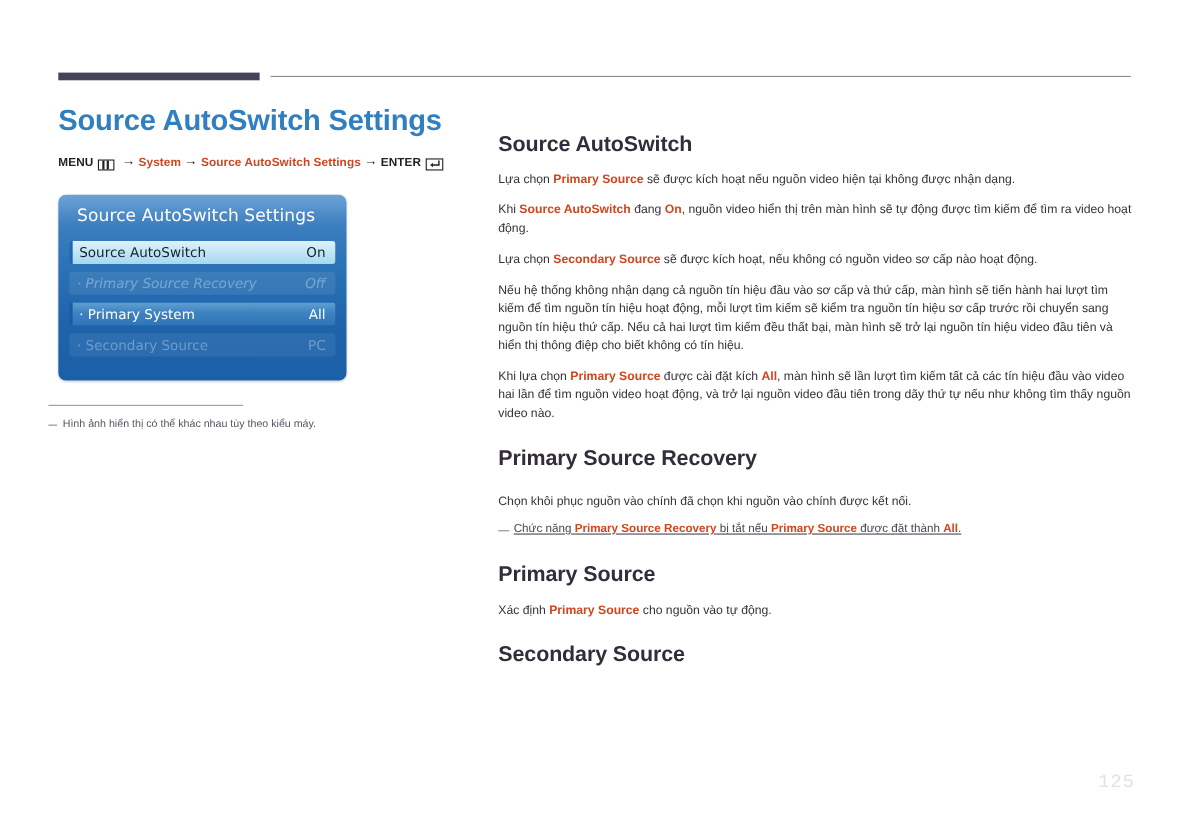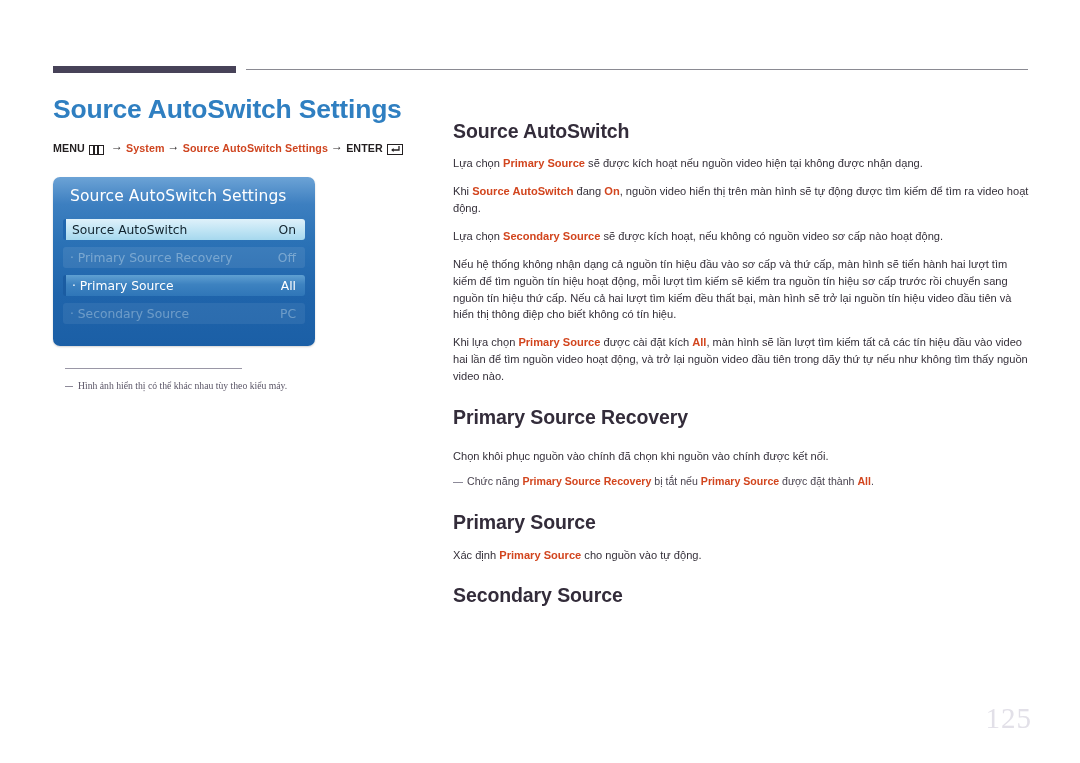--- a/index.html
+++ b/index.html
@@ -154,41 +154,41 @@
     top: 42px;
     background: linear-gradient(180deg,#dff1fa 0%, #bfe4f4 55%, #a6d8ee 100%);
     color: #11232e;
     border-left: 3px solid #1f66ae;
     padding-left: 6px;
   }
   .osd-row.r2 {
     top: 70px;
     background: rgba(255,255,255,0.085);
     color: rgba(210,228,240,0.42);
+    font-style: italic;
   }
   .osd-row.r3 {
     top: 98px;
     background: linear-gradient(180deg,#5fa0d2 0%, #3d82c0 45%, #2f76b8 100%);
     color: #ffffff;
     border-left: 3px solid #1a5ca2;
     padding-left: 6px;
   }
   .osd-row.r4 {
     top: 126px;
     background: rgba(255,255,255,0.07);
     color: rgba(205,224,238,0.40);
   }
 
   
   #left-note {
     position: absolute;
-    left: 65px;
+    left: 44px;
     top: 368px;
     width: 330px;
-    font-family: Liberation Serif, serif;
   }
   #left-note .note-rule {
     width: 177px;
     height: 1px;
     background: #9a97a6;
     margin-bottom: 10px;
   }
   #left-note .note-line {
     font-size: 9.7px;
     color: #5a5566;
@@ -230,39 +230,40 @@
     line-height: 1.1;
   }
   h2.sec.first { margin-top: 25px; }
   .note-p {
     font-size: 10.6px;
     line-height: 1.5;
     color: #4a4450;
     display: flex;
     align-items: flex-start;
     margin: 0 0 8px 0;
+    text-decoration: underline;
   }
   .note-p .dash2 {
     display: inline-block;
     width: 10px;
     height: 1px;
     background: #8d8a99;
     margin: 8px 4px 0 0;
     flex: 0 0 auto;
   }
 
   
   #page-number {
     position: absolute;
     right: 48px;
     top: 702px;
-    font-size: 29px;
+    font-size: 17px;
     color: #e2e0e8;
     letter-spacing: 1px;
-    font-family: Liberation Serif, serif;
+    font-family: Liberation Mono, monospace;
   }
 </style>
 </head>
 <body>
 
 <div id="top-rule">
   <div class="bar-dark"></div>
   <div class="bar-thin"></div>
 </div>
 
@@ -297,21 +298,21 @@
     <span class="lbl">Source AutoSwitch</span>
     <span class="val">On</span>
   </div>
 
   <div class="osd-row r2">
     <span class="lbl">· Primary Source Recovery</span>
     <span class="val">Off</span>
   </div>
 
   <div class="osd-row r3">
-    <span class="lbl">· Primary Source</span>
+    <span class="lbl">· Primary System</span>
     <span class="val">All</span>
   </div>
 
   <div class="osd-row r4">
     <span class="lbl">· Secondary Source</span>
     <span class="val">PC</span>
   </div>
 </div>
 
 <div id="left-note">

